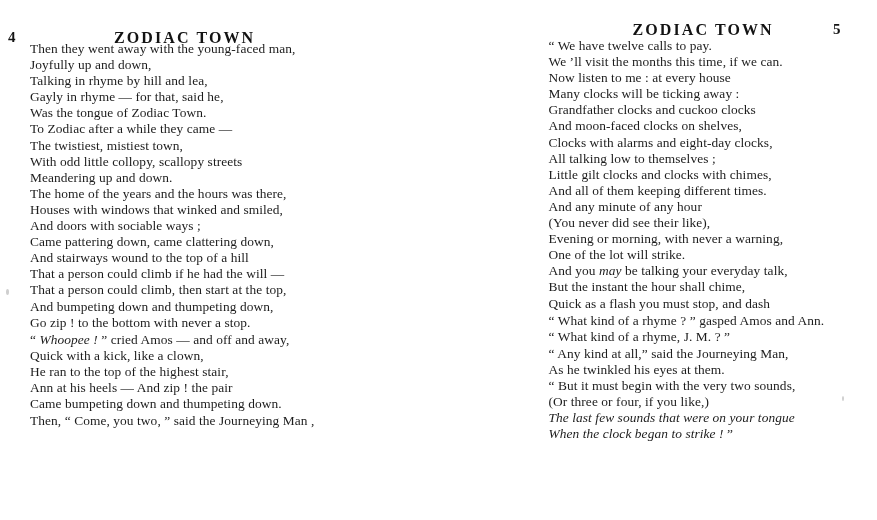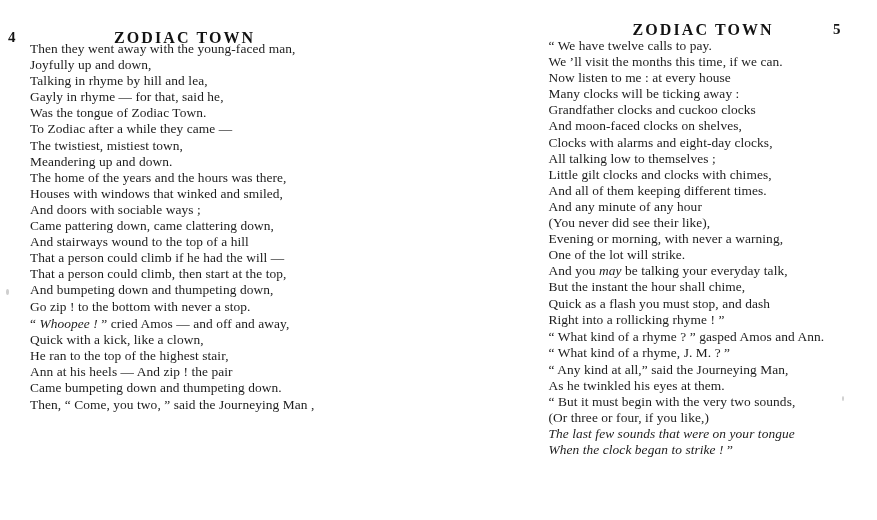--- a/index.html
+++ b/index.html
@@ -106,20 +106,21 @@
     </div>
     <div class="poem" id="poem-left">
         <div class="stanza">
           <span class="line">Then they went away with the young-faced man,</span>
           <span class="line">Joyfully up and down,</span>
           <span class="line">Talking in rhyme by hill and lea,</span>
           <span class="line">Gayly in rhyme — for that, said he,</span>
           <span class="line">Was the tongue of Zodiac Town.</span>
           <span class="line">To Zodiac after a while they came —</span>
           <span class="line">The twistiest, mistiest town,</span>
+          <span class="line">With odd little collopy, scallopy streets</span>
           <span class="line">Meandering up and down.</span>
           <span class="line">The home of the years and the hours was there,</span>
           <span class="line">Houses with windows that winked and smiled,</span>
           <span class="line">And doors with sociable ways ;</span>
           <span class="line">Came pattering down, came clattering down,</span>
           <span class="line">And stairways wound to the top of a hill</span>
           <span class="line">That a person could climb if he had the will —</span>
           <span class="line">That a person could climb, then start at the top,</span>
           <span class="line">And bumpeting down and thumpeting down,</span>
           <span class="line">Go zip ! to the bottom with never a stop.</span>
@@ -156,21 +157,20 @@
           <span class="line">All talking low to themselves ;</span>
           <span class="line">Little gilt clocks and clocks with chimes,</span>
           <span class="line">And all of them keeping different times.</span>
           <span class="line">And any minute of any hour</span>
           <span class="line">(You never did see their like),</span>
           <span class="line">Evening or morning, with never a warning,</span>
           <span class="line">One of the lot will strike.</span>
           <span class="line">And you <i>may</i> be talking your everyday talk,</span>
           <span class="line">But the instant the hour shall chime,</span>
           <span class="line">Quick as a flash you must stop, and dash</span>
-          <span class="line">Right into a rollicking rhyme ! ”</span>
         </div>
         <div class="stanza">
           <span class="line">“ What kind of a rhyme ? ” gasped Amos and Ann.</span>
           <span class="line">“ What kind of a rhyme, J. M. ? ”</span>
         </div>
         <div class="stanza">
           <span class="line">“ Any  kind at all,” said the Journeying Man,</span>
           <span class="line">As he twinkled his eyes at them.</span>
           <span class="line">“ But it must begin with the very two sounds,</span>
           <span class="line">(Or three or four, if you like,)</span>

